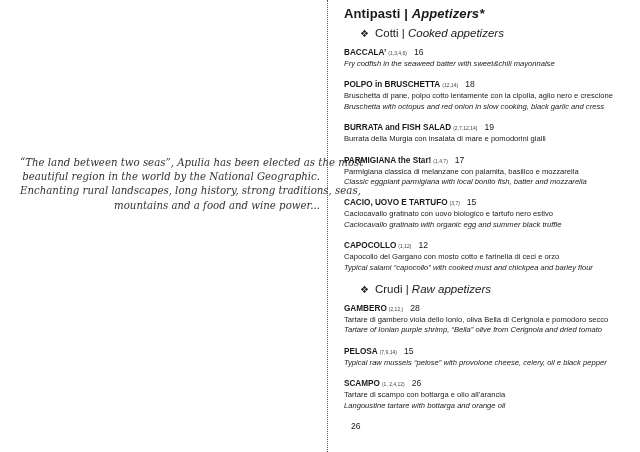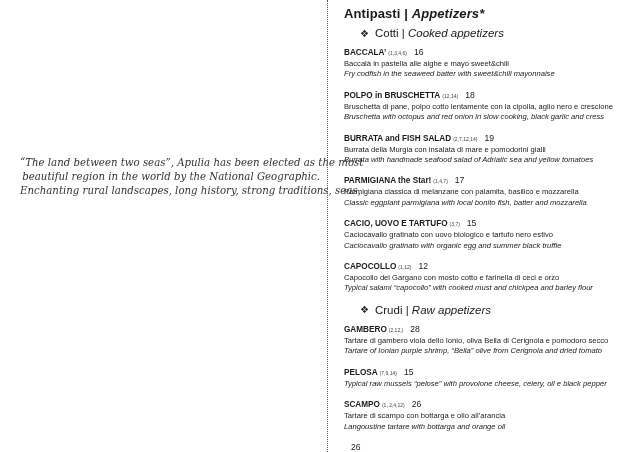--- a/index.html
+++ b/index.html
@@ -22,50 +22,49 @@
     .en-desc { font-size:7.6px; line-height:10.4px; font-style:italic; white-space:nowrap; }
     .sec2 { margin-top:2px; }
   </style>
 </head>
 <body>
 
 <div class="left">
   <span class="l">“The land between two seas”, Apulia has been elected as the most</span>
   <span class="l">beautiful region in the world by the National Geographic.</span>
   <span class="l">Enchanting rural landscapes, long history, strong traditions, seas,</span>
+  <span class="l">mountains and a food and wine power...</span>
 </div>
 
 <div class="divider"></div>
 
 <div class="right">
   <div class="h1">
     <span>Antipasti | </span><span class="it">Appetizers*</span>
   </div>
 
   <div id="sections">
       <div>
         <div class="h2">
           <span class="glyph">❖</span>
           <span style="white-space: pre;">Cotti | </span>
           <span class="it">Cooked appetizers</span>
         </div>
         <div class="item">
           <div class="title"><span class="name">BACCALA’</span><span class="allerg">(1,3,4,6)</span><span class="price">16</span></div>
-          <div class="it-desc">Baccalà in pastella alle alghe e mayo sweet&amp;chili</div>
           <div class="en-desc">Fry codfish in the seaweed batter with sweet&amp;chili mayonnaise</div>
         </div>
         <div class="item">
           <div class="title"><span class="name">POLPO in BRUSCHETTA</span><span class="allerg">(12,14)</span><span class="price">18</span></div>
           <div class="it-desc">Bruschetta di pane, polpo cotto lentamente con la cipolla, aglio nero e crescione</div>
           <div class="en-desc">Bruschetta with octopus and red onion in slow cooking, black garlic and cress</div>
         </div>
         <div class="item">
           <div class="title"><span class="name">BURRATA and FISH SALAD</span><span class="allerg">(2,7,12,14)</span><span class="price">19</span></div>
           <div class="it-desc">Burrata della Murgia con insalata di mare e pomodorini gialli</div>
-          <div class="en-desc">Burrata with handmade seafood salad of Adriatic sea and yellow tomatoes</div>
         </div>
         <div class="item">
           <div class="title"><span class="name">PARMIGIANA the Star!</span><span class="allerg">(1,4,7)</span><span class="price">17</span></div>
           <div class="it-desc">Parmigiana classica di melanzane con palamita, basilico e mozzarella</div>
           <div class="en-desc">Classic eggplant parmigiana with local bonito fish, batter and mozzarella</div>
         </div>
         <div class="item">
           <div class="title"><span class="name">CACIO, UOVO E TARTUFO</span><span class="allerg">(3,7)</span><span class="price">15</span></div>
           <div class="it-desc">Caciocavallo gratinato con uovo biologico e tartufo nero estivo</div>
           <div class="en-desc">Caciocavallo gratinato with organic egg and summer black truffle</div>

